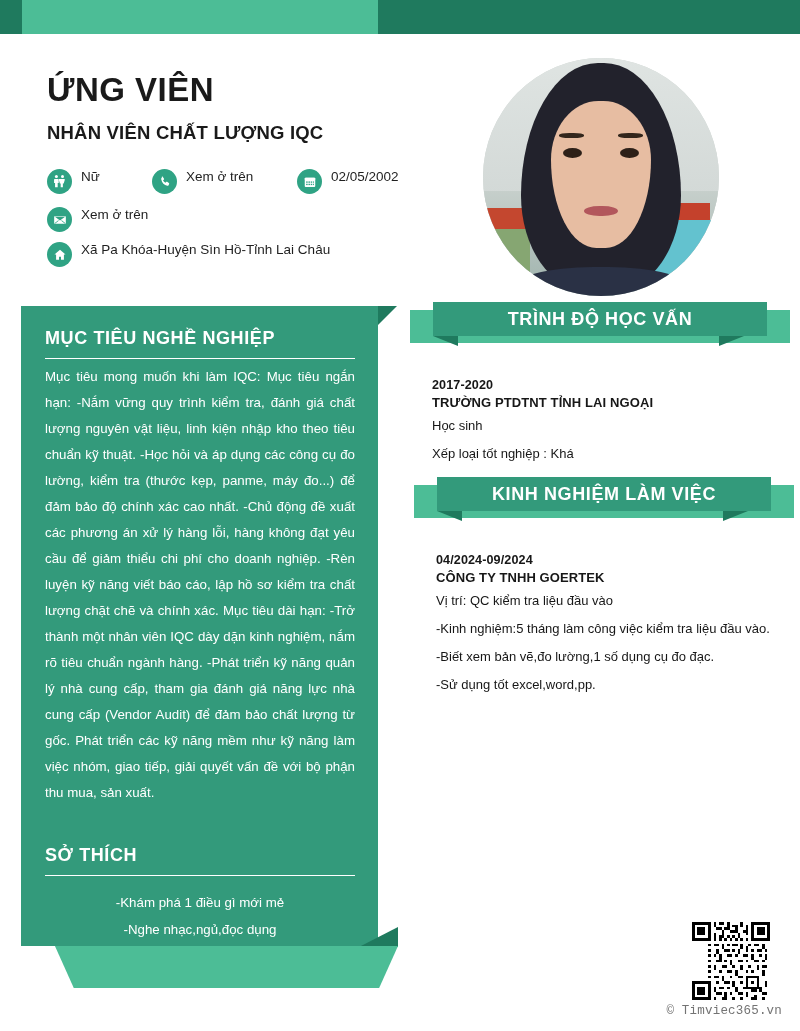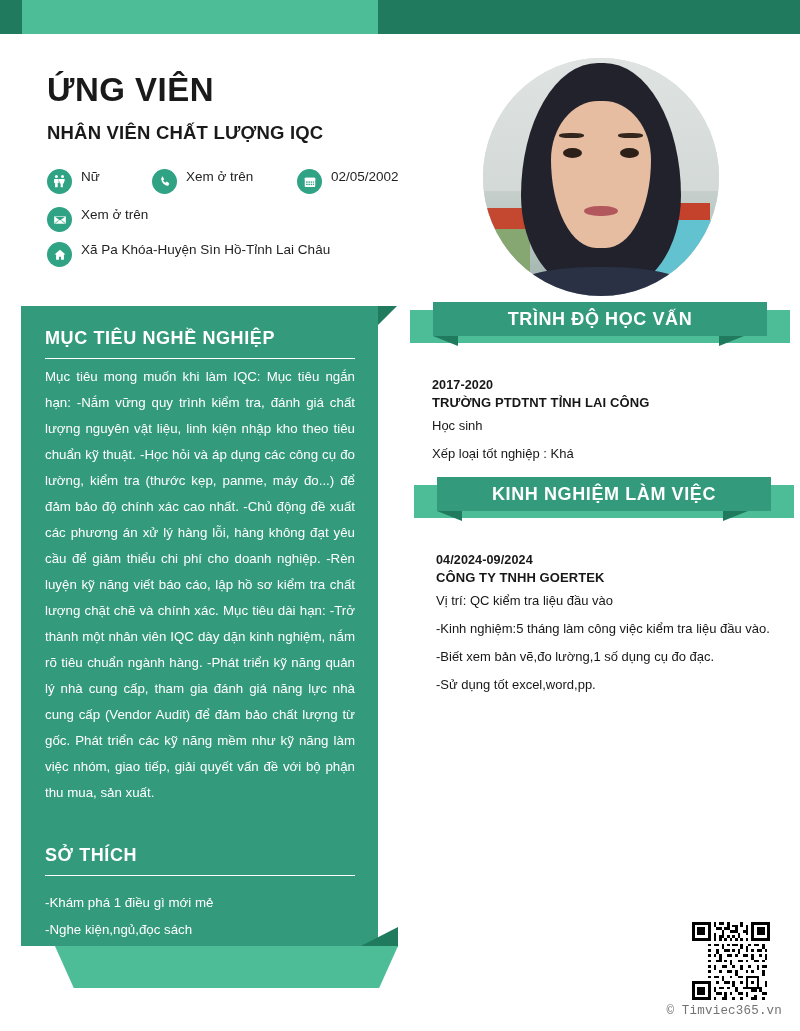--- a/index.html
+++ b/index.html
@@ -230,20 +230,21 @@
   }
   #lp-body-objective { top: 58px; }
 
   .lp-list {
     position: absolute;
     left: 24px;
     width: 310px;
     color: #ffffff;
     font-size: 13.3px;
     line-height: 27px;
+    text-align: center;
   }
   #lp-list-hobby { top: 583px; }
 
   
   #right-col {
     position: absolute;
     left: 410px; top: 296px;
     width: 380px; height: 600px;
   }
 
@@ -449,42 +450,42 @@
 <div id="left-panel">
 
   <div class="lp-heading" id="lp-heading-objective">MỤC TIÊU NGHỀ NGHIỆP</div>
 
   <div class="lp-body" id="lp-body-objective">Mục tiêu mong muốn khi làm IQC: Mục tiêu ngắn hạn: -Nắm vững quy trình kiểm tra, đánh giá chất lượng nguyên vật liệu, linh kiện nhập kho theo tiêu chuẩn kỹ thuật. -Học hỏi và áp dụng các công cụ đo lường, kiểm tra (thước kẹp, panme, máy đo...) để đảm bảo độ chính xác cao nhất. -Chủ động đề xuất các phương án xử lý hàng lỗi, hàng không đạt yêu cầu để giảm thiểu chi phí cho doanh nghiệp. -Rèn luyện kỹ năng viết báo cáo, lập hồ sơ kiểm tra chất lượng chặt chẽ và chính xác. Mục tiêu dài hạn: -Trở thành một nhân viên IQC dày dặn kinh nghiệm, nắm rõ tiêu chuẩn ngành hàng. -Phát triển kỹ năng quản lý nhà cung cấp, tham gia đánh giá năng lực nhà cung cấp (Vendor Audit) để đảm bảo chất lượng từ gốc. Phát triển các kỹ năng mềm như kỹ năng làm việc nhóm, giao tiếp, giải quyết vấn đề với bộ phận thu mua, sản xuất.</div>
 
   <div class="lp-heading" id="lp-heading-hobby">SỞ THÍCH</div>
 
   <div class="lp-list" id="lp-list-hobby">
     <div>-Khám phá 1 điều gì mới mẻ</div>
-    <div>-Nghe kiện,ngủ,đọc sách</div>
+    <div>-Nghe nhạc,ngủ,đọc dụng</div>
   </div>
 
 </div>
 <div id="left-panel-fold-top"></div>
 <div id="left-panel-flap-dark"></div>
 <div id="left-panel-flap"></div>
 
 <div id="right-col">
 
   <div id="sec-education">
     <div class="ribbon">
       <div class="tail"></div>
       <div class="notch l"></div>
       <div class="notch r"></div>
       <div class="band">
         <span class="label">TRÌNH ĐỘ HỌC VẤN</span>
       </div>
     </div>
     <div class="rc-block">
       <div class="rc-date">2017-2020</div>
-      <div class="rc-org">TRƯỜNG PTDTNT TỈNH LAI CÔNG</div>
+      <div class="rc-org">TRƯỜNG PTDTNT TỈNH LAI NGOẠI</div>
       <div class="rc-line">Học sinh</div>
       <div class="rc-line">Xếp loại tốt nghiệp : Khá</div>
     </div>
   </div>
 
   <div id="sec-experience">
     <div class="ribbon">
       <div class="tail"></div>
       <div class="notch l"></div>
       <div class="notch r"></div>

